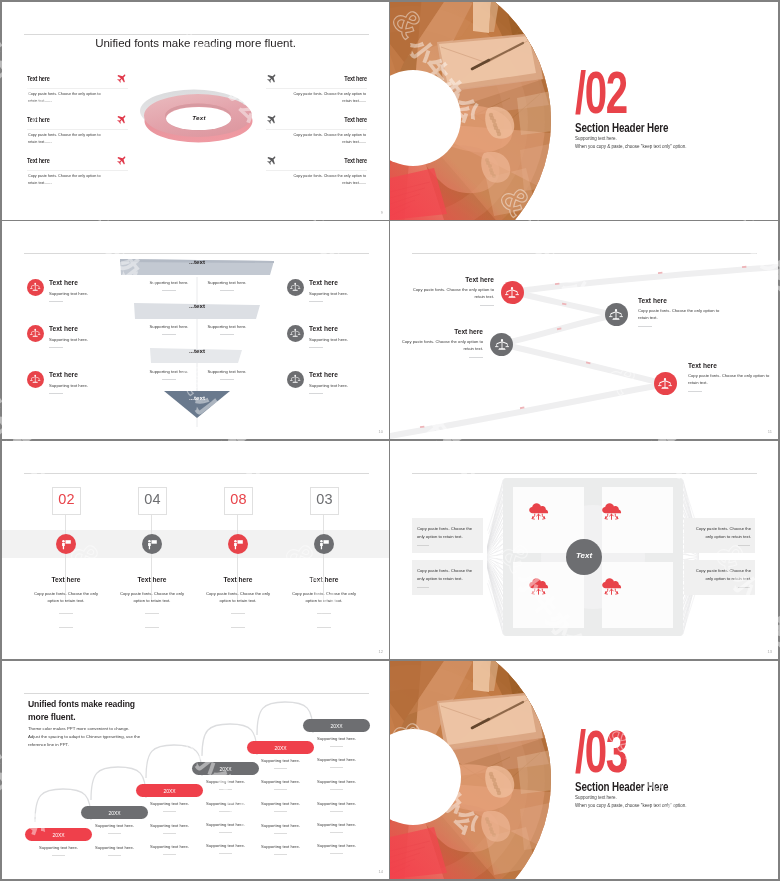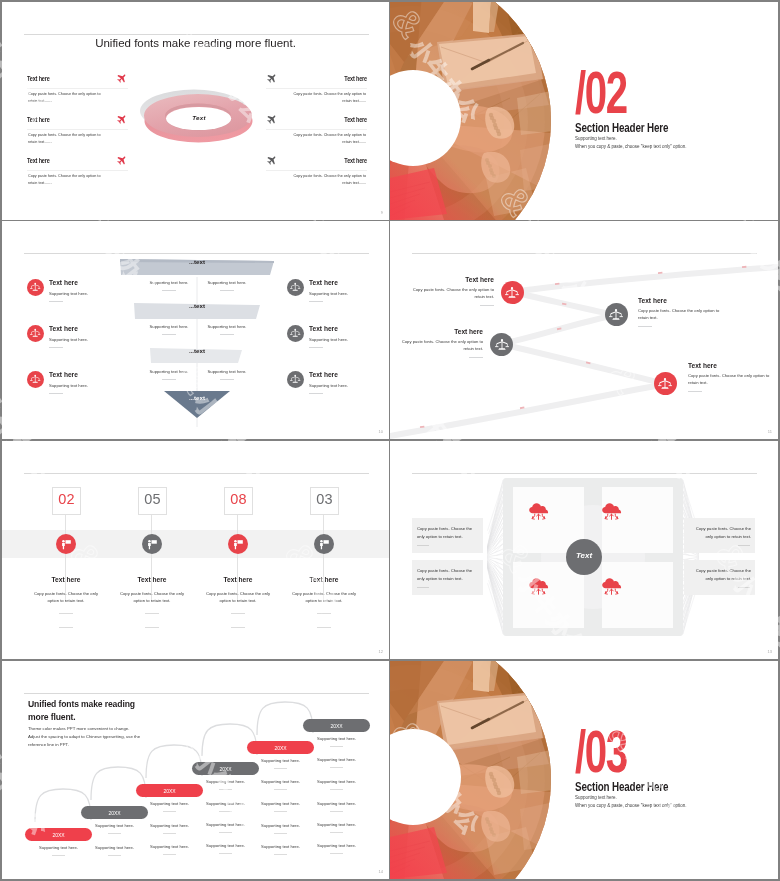--- a/index.html
+++ b/index.html
@@ -618,21 +618,21 @@
         </svg>
       </span>
     <div class="s5h">Text here</div>
     <div class="s5b">Copy paste fonts. Choose the only option to retain text.</div>
     <div class="s5d"></div>
       <div class="s5d s5d2"></div>
   </div>
   <div class="s5col" style="left:86px">
     <div class="numline"></div>
     <div class="numbox">
-      <span class="numv gry-t">05</span>
+      <span class="numv gry-t">04</span>
       </div>
     <span class="cir mid5 gry">
         <svg viewBox="0 0 32 32">
           <circle cx="9.2" cy="8.4" r="3.4"></circle>
           <path d="M5.6 13.4 h7.2 v8.0 h-1.9 v8.4 h-3.4 v-8.4 h-1.9 z"></path>
           <path d="M14.6 5.8 h14.2 v9.4 h-14.2 z"></path>
         </svg>
       </span>
     <div class="s5h">Text here</div>
     <div class="s5b">Copy paste fonts. Choose the only option to retain text.</div>

